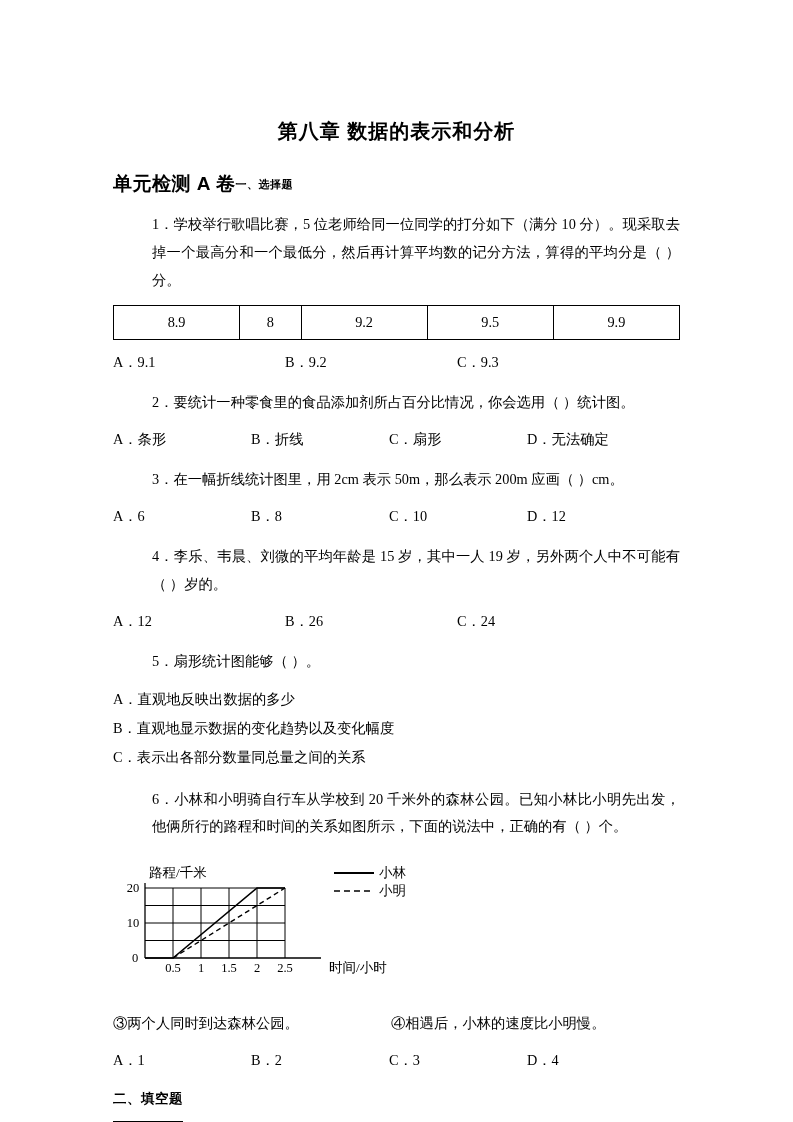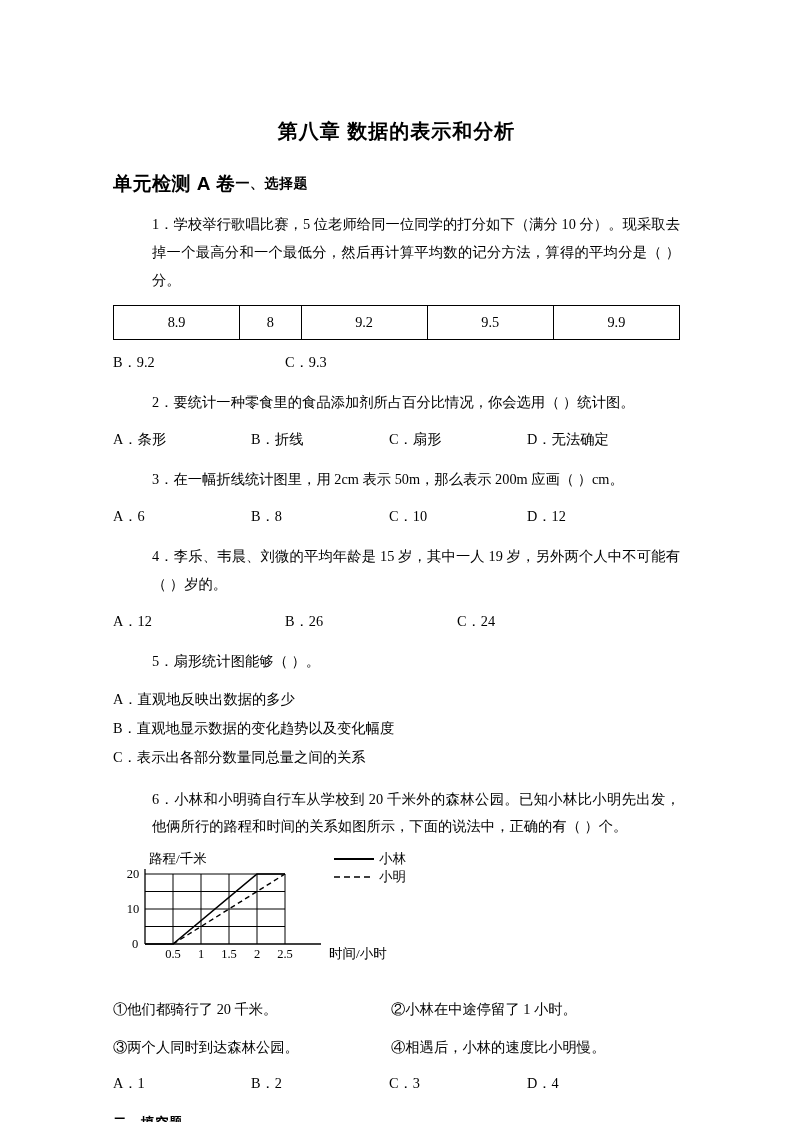--- a/index.html
+++ b/index.html
@@ -37,21 +37,21 @@
   }
   .subtitle-main {
     font-family: "Liberation Sans", sans-serif;
     font-weight: bold;
     font-size: 19px;
     letter-spacing: 0.5px;
   }
   .subtitle-sub {
     font-family: Liberation Mono, monospace;
     font-weight: bold;
-    font-size: 14px;
+    font-size: 11px;
     letter-spacing: 0.5px;
   }
   .q {
     font-size: 14.3px;
     line-height: 1.95;
     margin-top: 13px;
     text-align: justify;
     margin-left: 39px;
   }
   .q-first {
@@ -88,21 +88,21 @@
     font-family: "Liberation Serif", serif;
   }
   .two-col {
     display: flex;
     font-size: 14.3px;
     line-height: 2.0;
     margin-top: 9px;
   }
   .two-col > div:first-child { width: 278px; }
   .chart-wrap {
-    margin-top: 10px;
+    margin-top: 24px;
     margin-left: 8px;
     position: relative;
     height: 135px;
   }
   .section-2 {
     margin-top: 16px;
     font-family: "Liberation Sans", sans-serif;
     font-weight: bold;
     font-size: 13.5px;
     border-bottom: 1px solid #000;
@@ -132,20 +132,21 @@
       <td>8.9</td>
       <td>8</td>
       <td>9.2</td>
       <td>9.5</td>
       <td>9.9</td>
     </tr>
   </tbody>
     </table>
 
   <div class="opts">
+    <span class="opt-w3">A．9.1</span>
     <span class="opt-w3">B．9.2</span>
     <span class="opt-w3">C．9.3</span>
   </div>
 
   
   <div class="q">2．要统计一种零食里的食品添加剂所占百分比情况，你会选用（    ）统计图。</div>
   <div class="opts">
     <span class="opt-w4">A．条形</span>
     <span class="opt-w4">B．折线</span>
     <span class="opt-w4">C．扇形</span>
@@ -215,24 +216,20 @@
       <text x="164" y="107" font-family="Liberation Serif, serif" font-size="12.5" text-anchor="middle">2.5</text>
       <text x="208" y="107" font-family="Liberation Serif, serif" font-size="13.5">时间/小时</text>
 
       <polyline points="24,93 52,93 136,23 164,23" fill="none" stroke="#000" stroke-width="1.6"></polyline>
 
       <polyline points="52,93 164,23" fill="none" stroke="#000" stroke-width="1.4" stroke-dasharray="5,3.5"></polyline>
     </svg>
   </div>
 
   <div class="two-col">
-    <div>①他们都骑行了 20 千米。</div>
-    <div>②小林在中途停留了 1 小时。</div>
-  </div>
-  <div class="two-col">
     <div>③两个人同时到达森林公园。</div>
     <div>④相遇后，小林的速度比小明慢。</div>
   </div>
 
   <div class="opts">
     <span class="opt-w4">A．1</span>
     <span class="opt-w4">B．2</span>
     <span class="opt-w4">C．3</span>
     <span class="opt-w4">D．4</span>
   </div>

